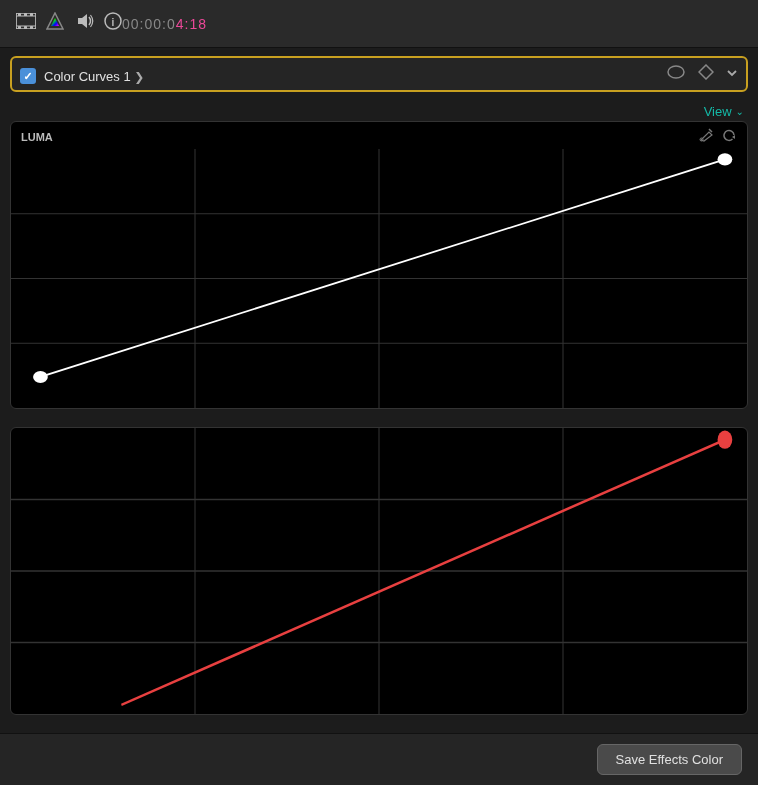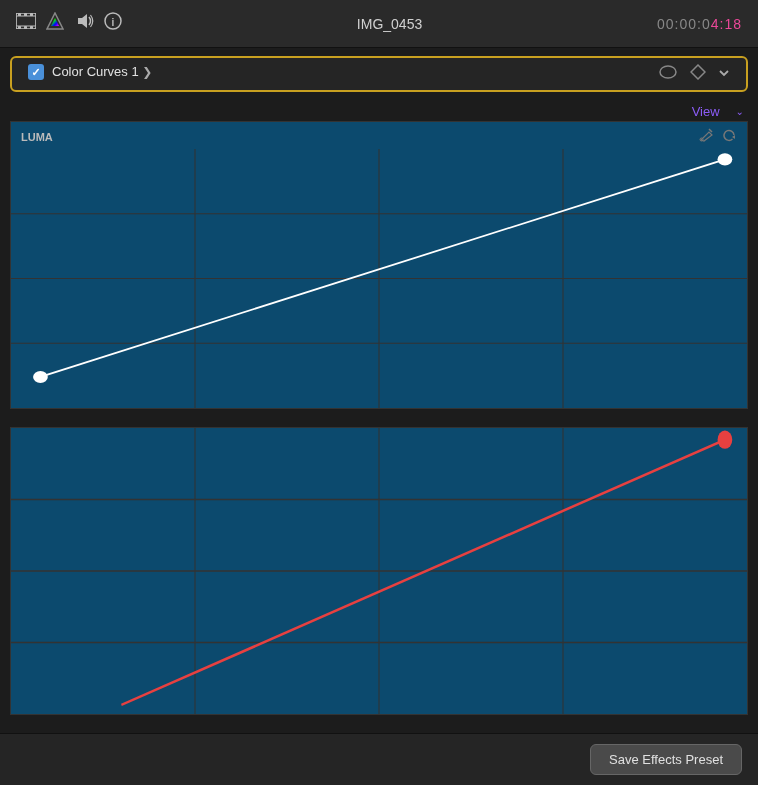--- a/index.html
+++ b/index.html
@@ -58,22 +58,22 @@
       letter-spacing: 1px;
     }
 
     
     .effect-header {
       margin: 8px 10px;
       border: 2px solid #c8a020;
       border-radius: 6px;
       background: #252525;
       display: flex;
-      align-items: flex-start;
-      padding: 6px 16px;
+      align-items: flex-end;
+      padding: 6px 8px;
       gap: 8px;
       flex-shrink: 0;
     }
 
     .effect-checkbox {
       width: 16px;
       height: 16px;
       background: #4a90d9;
       border: none;
       border-radius: 3px;
@@ -111,45 +111,45 @@
     .view-row {
       display: flex;
       justify-content: flex-end;
       padding: 4px 14px 2px;
       flex-shrink: 0;
     }
 
     .view-btn {
       background: none;
       border: none;
-      color: #8b5cf6;
+      color: #14b8a6;
       font-size: 13px;
       cursor: pointer;
       display: flex;
       align-items: center;
-      gap: 16px;
+      gap: 4px;
     }
 
     .view-btn .chevron {
       font-size: 10px;
     }
 
     
     .curves-area {
       flex: 1;
       display: flex;
       flex-direction: column;
       overflow: hidden;
       padding: 0 10px 0 10px;
     }
 
     .curve-panel {
-      background: #0c4a6e;
+      background: #000000;
       border: 1px solid #333;
-      border-radius: 0;
+      border-radius: 6px;
       flex: 1;
       display: flex;
       flex-direction: column;
       min-height: 0;
       margin-bottom: 18px;
     }
 
     .curve-header {
       display: flex;
       align-items: center;
@@ -272,21 +272,20 @@
       </span>
 
       <span class="toolbar-icon">
         <svg width="18" height="18" viewBox="0 0 18 18">
           <circle cx="9" cy="9" r="8" fill="none" stroke="#bbb" stroke-width="1.5"></circle>
           <text x="9" y="13.5" text-anchor="middle" fill="#bbb" font-size="10" font-weight="bold">i</text>
         </svg>
       </span>
     </div>
 
-    <div class="toolbar-title">IMG_0453</div>
 
     <div class="toolbar-timecode">
       <span>00:00:0</span><span style="color:#ec4899;">4:18</span>
     </div>
   </div>
 
   <div class="effect-header">
     <div class="effect-checkbox"></div>
     <span class="effect-name">
       <span>Color Curves 1</span>
@@ -377,16 +376,16 @@
           <line x1="105" y1="213" x2="679" y2="9" stroke="#e84040" stroke-width="2"></line>
 
           <circle cx="679" cy="9" r="7" fill="#e84040"></circle>
         </svg>
       </div>
     </div>
 
   </div>
 
   <div class="bottom-bar">
-    <button class="save-preset-btn">Save Effects Preset</button>
+    <button class="save-preset-btn">Save Effects Color</button>
   </div>
 
 </div>
 
 </body></html>

